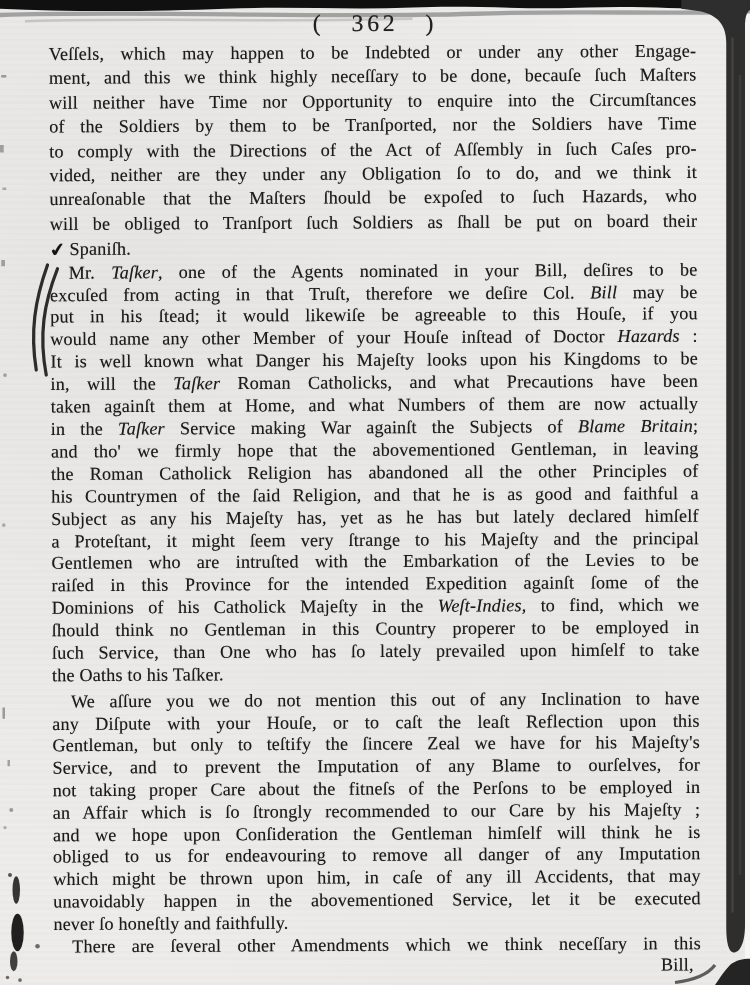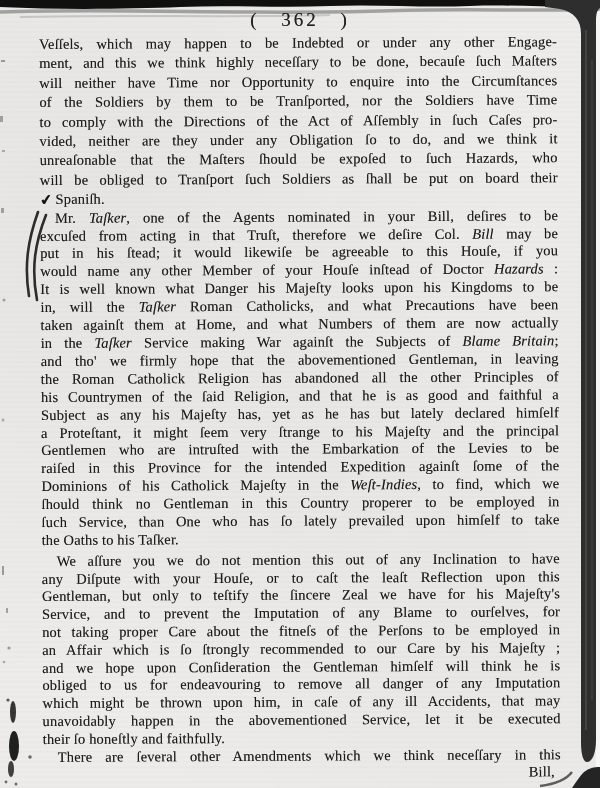--- a/index.html
+++ b/index.html
@@ -143,21 +143,21 @@
           <div class="line"><span>We aſſure you we do not mention this out of any Inclination to have</span></div>
           <div class="line"><span>any Diſpute with your Houſe, or to caſt the leaſt Reflection upon this</span></div>
           <div class="line"><span>Gentleman, but only to teſtify the ſincere Zeal we have for his Majeſty's</span></div>
           <div class="line"><span>Service, and to prevent the Imputation of any Blame to ourſelves, for</span></div>
           <div class="line"><span>not taking proper Care about the fitneſs of the Perſons to be employed in</span></div>
           <div class="line"><span>an Affair which is ſo ſtrongly recommended to our Care by his Majeſty ;</span></div>
           <div class="line"><span>and we hope upon Conſideration the Gentleman himſelf will think he is</span></div>
           <div class="line"><span>obliged to us for endeavouring to remove all danger of any Imputation</span></div>
           <div class="line"><span>which might be thrown upon him, in caſe of any ill Accidents, that may</span></div>
           <div class="line"><span>unavoidably happen in the abovementioned Service, let it be executed</span></div>
-          <div class="line last"><span>their ſo honeſtly and faithfully.</span></div>
+          <div class="line last"><span>never ſo honeſtly and faithfully.</span></div>
         </div>
         <div class="para p3 indent">
           <div class="line"><span>There are ſeveral other Amendments which we think neceſſary in this</span></div>
         </div>
       </div>
     <div class="catchword">Bill,</div>
   </div>
 
 </div>
 

